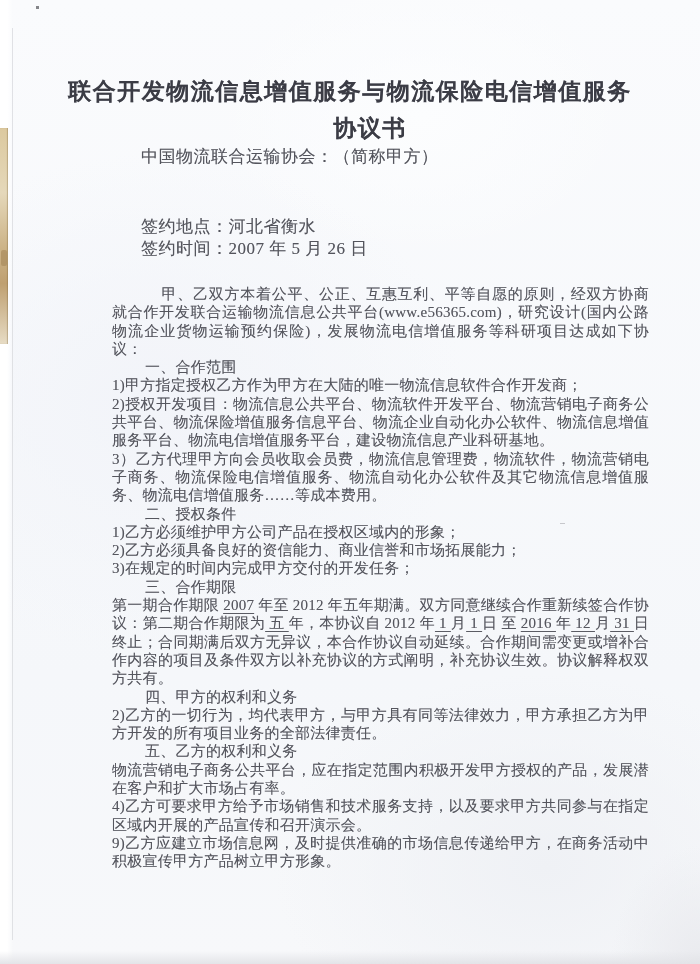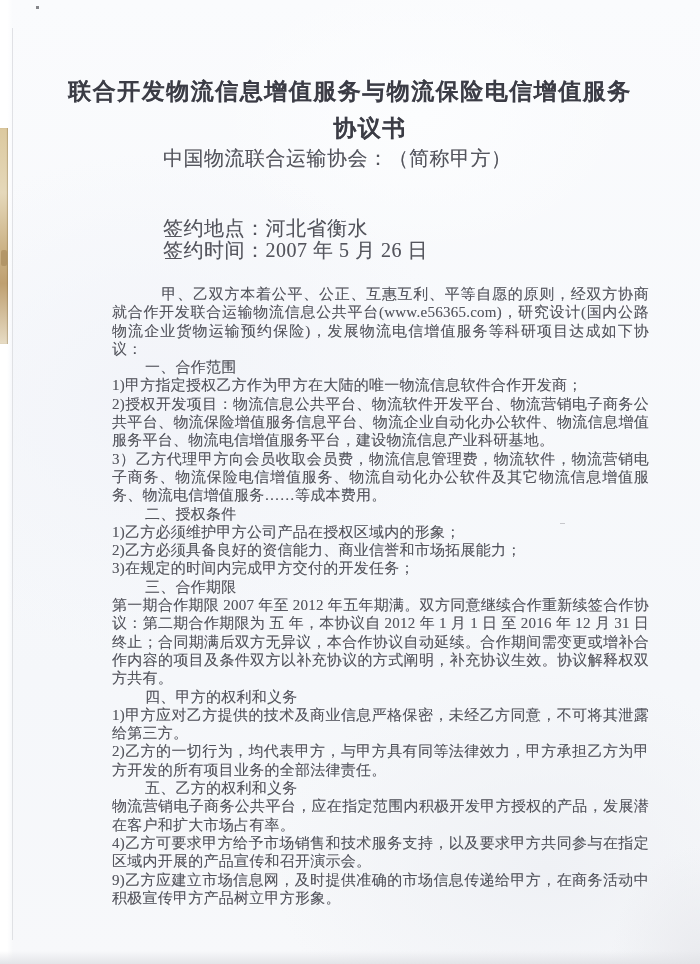--- a/index.html
+++ b/index.html
@@ -31,30 +31,30 @@
   .corner-shade{position:absolute;right:0;bottom:0;width:90px;height:120px;
     background:radial-gradient(ellipse at 100% 100%, #e9eaee 0%, rgba(233,234,238,0) 70%);}
 
   
   .t{color:#54555d;}
   .title{position:absolute;left:0;width:700px;text-align:center;
     font-weight:bold;font-size:23px;line-height:26px;letter-spacing:1.5px;color:#3b3c45;
     text-shadow:0 0 .5px rgba(59,60,69,.55);}
   .title1{top:79px;}
   .title2{top:116px;padding-left:20px;}
-  .pline{position:absolute;left:163px;font-size:20px;letter-spacing:.5px;white-space:nowrap;
+  .pline{position:absolute;left:141px;font-size:17px;letter-spacing:.5px;white-space:nowrap;
     text-shadow:0 0 .4px rgba(84,85,93,.4);}
   .pa{top:145px;} .pb{top:180px;} .pp{top:215px;} .pd{top:237px;}
   .docbody{position:absolute;left:112px;top:285px;width:537px;
     font-size:15px;line-height:18.3px;letter-spacing:.25px;text-align:justify;
     color:#55565e;text-shadow:0 0 .4px rgba(85,86,94,.4);}
   .docbody p{margin:0;padding:0;}
   .indent-intro{text-indent:3.3em;}
   .sec-head{text-indent:2.2em;}
-  .u{text-underline-offset:2.5px;text-decoration-thickness:1px;text-decoration-color:#5b5c64;}
+  .u{text-decoration:underline;text-underline-offset:2.5px;text-decoration-thickness:1px;text-decoration-color:#5b5c64;}
 </style>
 </head>
 <body>
 
 <div class="scan">
 
   <div class="gutter"></div>
   <div class="left-line"></div>
   <div class="binding-strip">
     <div class="knot"></div>
@@ -82,21 +82,20 @@
 
     <p class="sec-head">二、授权条件</p>
     <p>1)乙方必须维护甲方公司产品在授权区域内的形象；</p>
     <p>2)乙方必须具备良好的资信能力、商业信誉和市场拓展能力；</p>
     <p>3)在规定的时间内完成甲方交付的开发任务；</p>
 
     <p class="sec-head">三、合作期限</p>
     <p><span>第一期合作期限 </span><span class="u">2007</span><span> 年至 2012 年五年期满。双方同意继续合作重新续签合作协议：第二期合作期限为</span><span class="u"> 五 </span><span>年，本协议自 2012 年</span><span class="u"> 1 </span><span>月</span><span class="u"> 1 </span><span>日 至 </span><span class="u"> 2016 </span><span>年</span><span class="u"> 12 </span><span>月</span><span class="u"> 31 </span><span>日终止；合同期满后双方无异议，本合作协议自动延续。合作期间需变更或增补合作内容的项目及条件双方以补充协议的方式阐明，补充协议生效。协议解释权双方共有。</span></p>
 
     <p class="sec-head">四、甲方的权利和义务</p>
-    <p>1)甲方应对乙方提供的技术及商业信息严格保密，未经乙方同意，不可将其泄露给第三方。</p>
     <p>2)乙方的一切行为，均代表甲方，与甲方具有同等法律效力，甲方承担乙方为甲方开发的所有项目业务的全部法律责任。</p>
 
     <p class="sec-head">五、乙方的权利和义务</p>
     <p>物流营销电子商务公共平台，应在指定范围内积极开发甲方授权的产品，发展潜在客户和扩大市场占有率。</p>
     <p>4)乙方可要求甲方给予市场销售和技术服务支持，以及要求甲方共同参与在指定区域内开展的产品宣传和召开演示会。</p>
     <p>9)乙方应建立市场信息网，及时提供准确的市场信息传递给甲方，在商务活动中积极宣传甲方产品树立甲方形象。</p>
   </div>
 
 </div>
 

